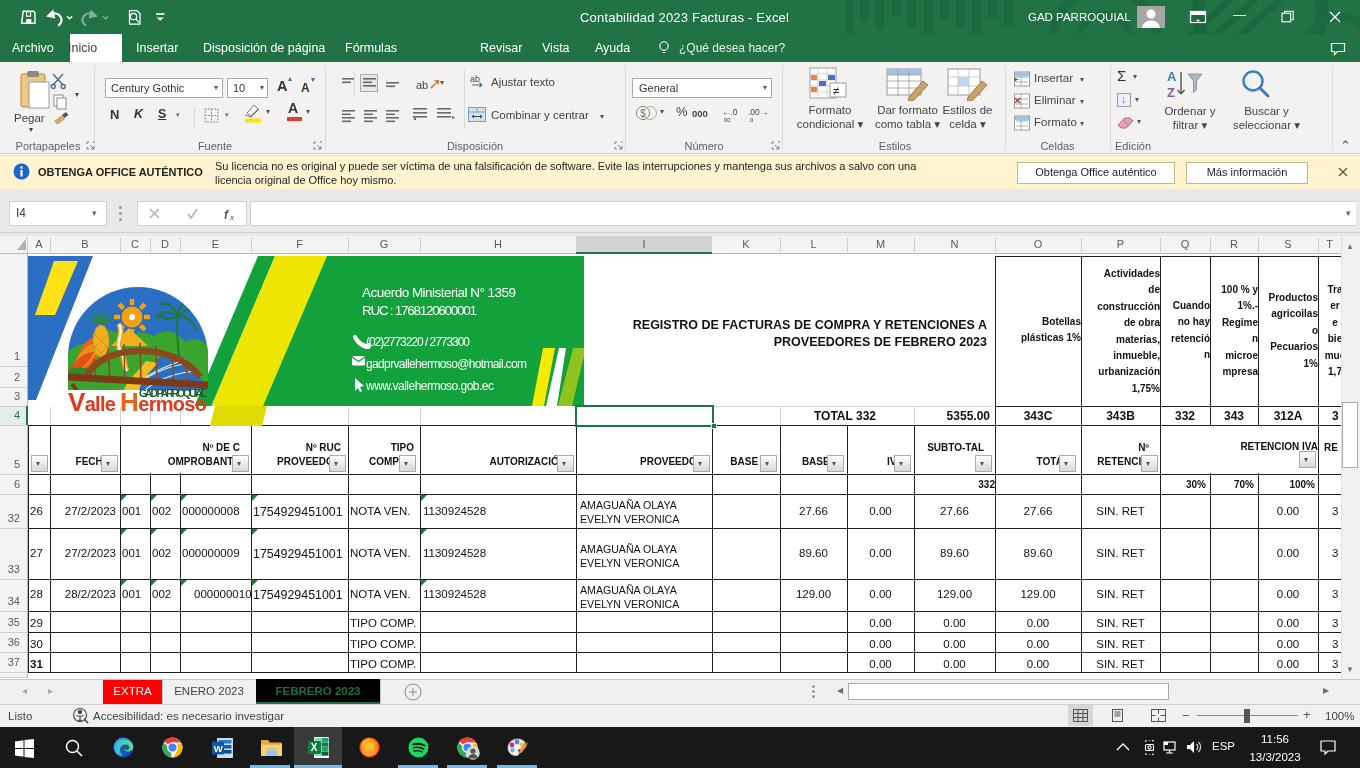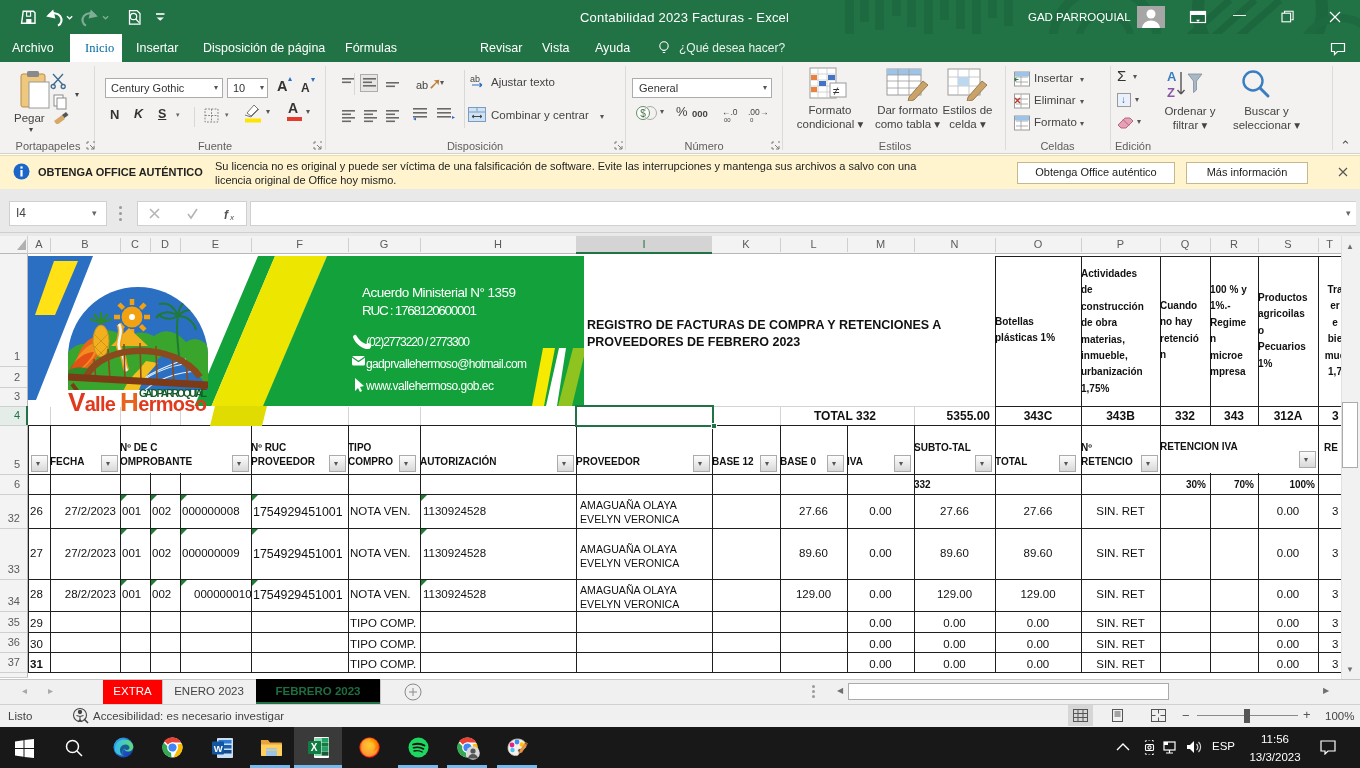--- a/index.html
+++ b/index.html
@@ -1,17 +1,17 @@
 <!DOCTYPE html>
 <html><head><meta charset="utf-8"><style>
 *{margin:0;padding:0;box-sizing:border-box;font-family:"Liberation Sans",sans-serif;}
 #root{position:relative;width:1360px;height:768px;overflow:hidden;background:#fff;}
 .ab{position:absolute;}
 .tx{position:absolute;white-space:nowrap;}
-.ctr{text-align:left;}
+.ctr{text-align:right;}
 svg{display:block;}
 </style></head><body>
 <div id="root">
 <div class="ab" style="left:0px;top:0px;width:1360px;height:34px;background:#217346;"></div>
 <svg class="ab" style="left:830px;top:0" width="530" height="62" viewBox="0 0 530 62">
 <g fill="none" stroke="#1d6a40">
 <circle cx="275" cy="40" r="52" stroke-width="9"></circle>
 <circle cx="275" cy="40" r="26" stroke-width="7"></circle>
 <circle cx="430" cy="10" r="62" stroke-width="12" stroke="#1c673e"></circle>
 <circle cx="510" cy="58" r="40" stroke-width="8"></circle>
@@ -79,21 +79,21 @@
       <rect x="1" y="3.2" width="8.6" height="8.6" fill="none" stroke="#fff" stroke-width="1.1"></rect>
       <path d="M3.5,3 v-1.8 h8.6 v8.6 h-1.8" fill="none" stroke="#fff" stroke-width="1.1"></path>
     </svg>
 <svg class="ab" style="left:1329px;top:11px" width="12" height="12" viewBox="0 0 12 12">
       <path d="M1,1 L11,11 M11,1 L1,11" stroke="#fff" stroke-width="1.2"></path>
     </svg>
 <div class="ab" style="left:0px;top:34px;width:1360px;height:28px;background:#217346;"></div>
 <div class="ab" style="left:70px;top:34px;width:52px;height:28px;background:#f3f2f1;"></div>
 <div class="ab" style="left:70px;top:34px;width:52px;height:28px;background:#fff;border-bottom:0;"></div>
 <div class="tx" style="left:12px;top:41px;color:#fff;font-size:12.5px;font-weight:normal;">Archivo</div>
-<div class="tx" style="left:85px;top:41px;color:#0369a1;font-size:12.5px;font-weight:normal;font-family:Liberation Serif, serif;">Inicio</div>
+<div class="tx" style="left:68px;top:41px;color:#404040;font-size:12.5px;font-weight:normal;">Inicio</div>
 <div class="tx" style="left:136px;top:41px;color:#fff;font-size:12.5px;font-weight:normal;">Insertar</div>
 <div class="tx" style="left:203px;top:41px;color:#fff;font-size:12.5px;font-weight:normal;">Disposición de página</div>
 <div class="tx" style="left:345px;top:41px;color:#fff;font-size:12.5px;font-weight:normal;">Fórmulas</div>
 <div class="tx" style="left:422px;top:41px;color:#fff;font-size:12.5px;font-weight:normal;margin-top:40px;">Datos</div>
 <div class="tx" style="left:480px;top:41px;color:#fff;font-size:12.5px;font-weight:normal;">Revisar</div>
 <div class="tx" style="left:542px;top:41px;color:#fff;font-size:12.5px;font-weight:normal;">Vista</div>
 <div class="tx" style="left:595px;top:41px;color:#fff;font-size:12.5px;font-weight:normal;">Ayuda</div>
 <svg class="ab" style="left:657px;top:40px" width="14" height="16" viewBox="0 0 14 16">
       <g stroke="#fff" stroke-width="1.1" fill="none">
         <circle cx="7" cy="6" r="4.2"></circle>

